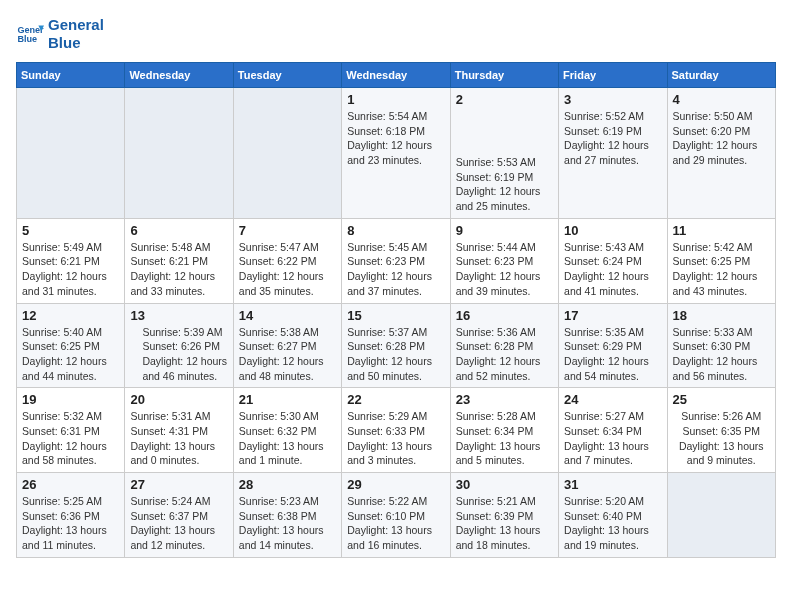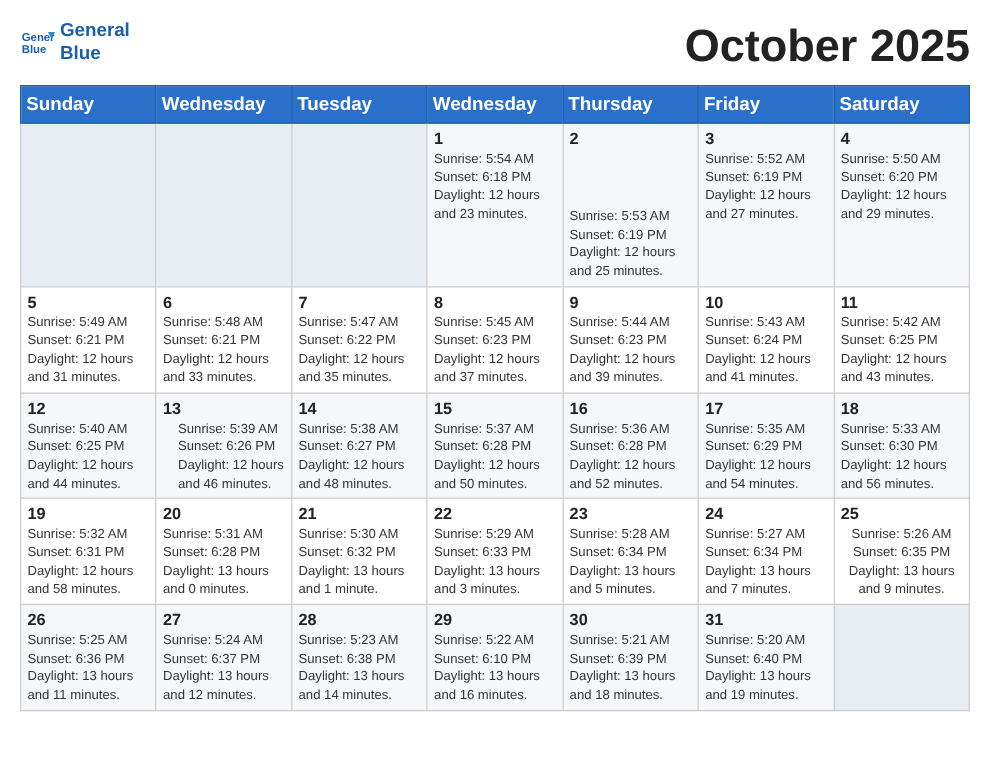--- a/index.html
+++ b/index.html
@@ -39,21 +39,21 @@
       font-weight: bold;
     }
     table {
       width: 100%;
       border-collapse: collapse;
       table-layout: fixed;
     }
     thead tr th {
       background: #2a6fc9;
       color: #fff;
-      font-size: 15px;
+      font-size: 11px;
       font-weight: bold;
       padding: 6px 4px;
       text-align: left;
       border: 1px solid #1a5fa8;
     }
     tbody tr td {
       border: 1px solid #ccc;
       vertical-align: top;
       padding: 4px 5px;
       font-size: 11px;
@@ -91,21 +91,20 @@
       <text x="2" y="18" font-size="13" font-weight="bold" fill="#1a5fa8" font-family="Arial">General</text>
       <text x="2" y="32" font-size="13" font-weight="bold" fill="#1a5fa8" font-family="Arial">Blue</text>
       <polygon points="32,8 40,8 36,16" fill="#2a8cce"></polygon>
     </svg>
     <div>
       <div style="font-size:15px;font-weight:bold;color:#1a5fa8;line-height:1.2;">General</div>
       <div style="font-size:15px;font-weight:bold;color:#1a5fa8;line-height:1.2;">Blue</div>
     </div>
   </div>
   <div class="title-area">
-    <div class="month-title">October 2025</div>
   </div>
 </div>
 
 <table>
   <thead>
     <tr id="header-row">
     <th>Sunday</th>
         <th>Wednesday</th>
         <th>Tuesday</th>
         <th>Wednesday</th>
@@ -254,21 +253,21 @@
         <td>
           <div class="day-num">19</div>
           <div class="cell-content" style="white-space: pre-line;">Sunrise: 5:32 AM
 Sunset: 6:31 PM
 Daylight: 12 hours
 and 58 minutes.</div>
         </td>
         <td>
           <div class="day-num">20</div>
           <div class="cell-content" style="white-space: pre-line;">Sunrise: 5:31 AM
-Sunset: 6:28 PM
+Sunset: 4:31 PM
 Daylight: 13 hours
 and 0 minutes.</div>
         </td>
         <td>
           <div class="day-num">21</div>
           <div class="cell-content" style="white-space: pre-line;">Sunrise: 5:30 AM
 Sunset: 6:32 PM
 Daylight: 13 hours
 and 1 minute.</div>
         </td>

